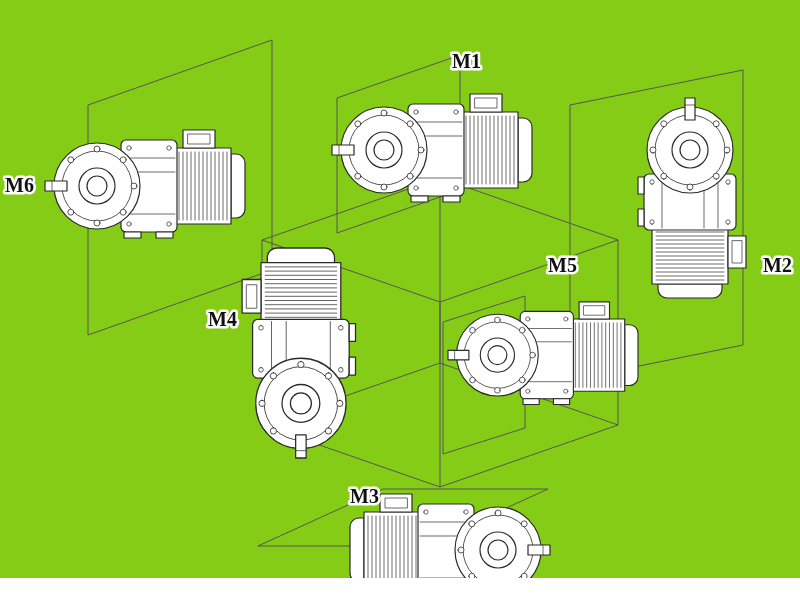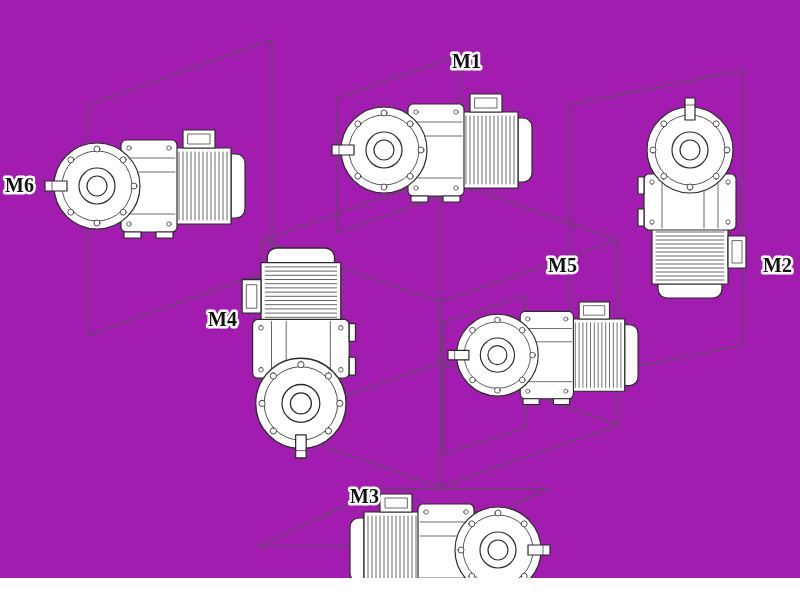--- a/index.html
+++ b/index.html
@@ -1,20 +1,20 @@
 <!DOCTYPE html>
 <html><head>
 <meta charset="utf-8">
 <style>
   html, body { margin: 0; padding: 0; background: #ffffff; }
   .stage {
     position: relative;
     width: 800px;
     height: 578px;
-    background: #a21caf;
+    background: #84cc16;
     overflow: hidden;
     font-family: "Liberation Serif", serif;
   }
   .stage svg { position: absolute; inset: 0; }
   .label {
     font-family: "Liberation Serif", serif;
     font-weight: bold;
     font-size: 20px;
     paint-order: stroke;
     stroke: #ffffff;

